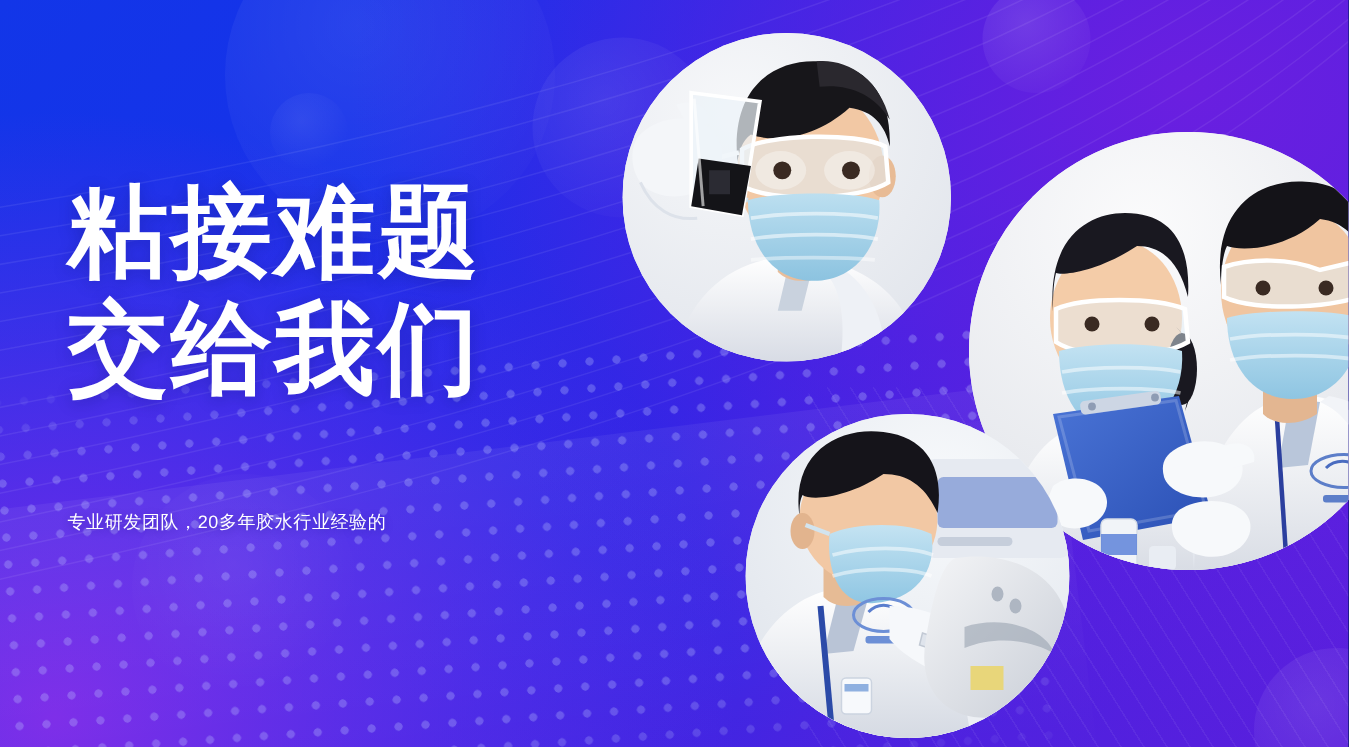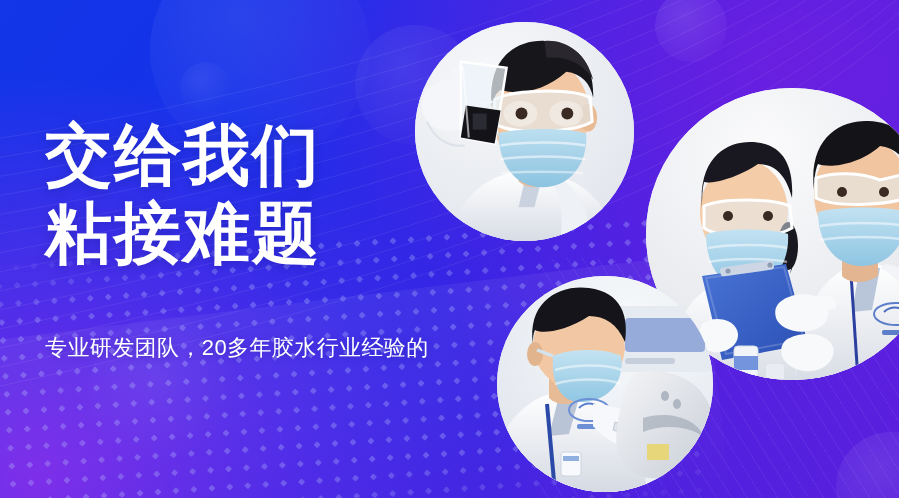--- a/index.html
+++ b/index.html
@@ -55,21 +55,21 @@
     font-weight:700;letter-spacing:2px;
     text-shadow:0 2px 10px rgba(10,20,110,.28);
   }
   .headline .line{display:block;}
   .underline{
     position:absolute;left:0px;top:149px;width:283px;height:12px;
     background:#22e8f0;z-index:-1;
   }
   .sub{
     position:absolute;left:45px;top:330px;width:420px;
-    color:#ffffff;font-size:22px;line-height:36px;letter-spacing:.4px;
+    color:#ffffff;font-size:12px;line-height:36px;letter-spacing:.4px;
     text-shadow:0 1px 6px rgba(10,20,110,.3);
   }
   .sub span{display:block;}
 
   
   .photo{position:absolute;border-radius:50%;overflow:hidden;background:#eceff3;}
   .photo svg{display:block;width:100%;height:100%;}
   #photo-beaker{left:415px;top:22px;width:219px;height:219px;}
   #photo-team{left:646px;top:88px;width:292px;height:292px;}
   #photo-bonding{left:497px;top:276px;width:216px;height:216px;}
@@ -106,22 +106,22 @@
   <div class="blob blob-c"></div>
   <div class="blob blob-d"></div>
   <div class="blob blob-e"></div>
   <div class="blob blob-g"></div>
   <div class="diaglines"></div>
   <div class="blob blob-f"></div>
 
   <div class="copy">
     <div class="underline"></div>
     <h1 class="headline">
+      <span class="line">粘接难题</span>
       <span class="line">交给我们</span>
-      <span class="line">粘接难题</span>
     </h1>
   </div>
 
   <div class="sub">
     <span>专业研发团队，20多年胶水行业经验的</span>
   </div>
 
   <div class="photo" id="photo-beaker">
     <svg viewBox="0 0 220 220">
       <defs>

